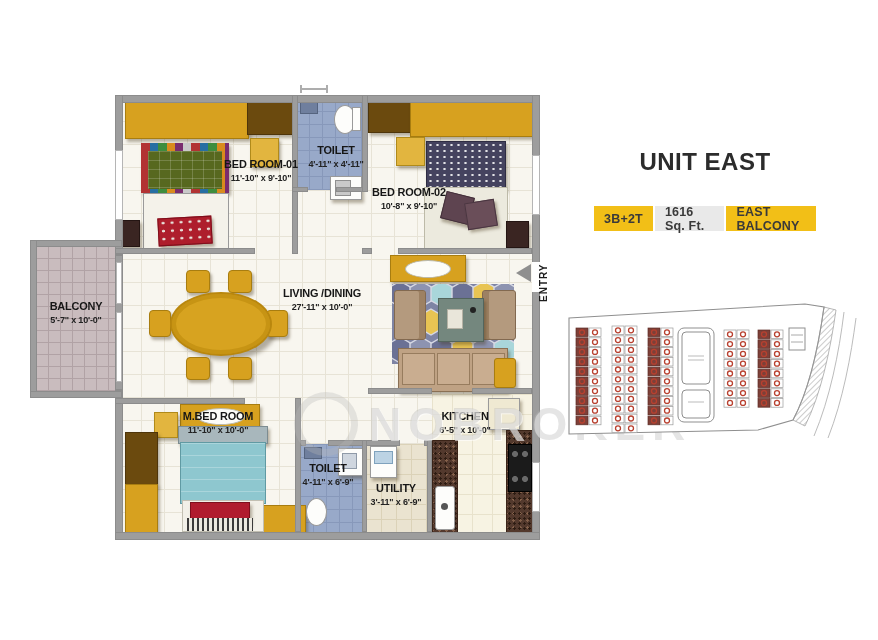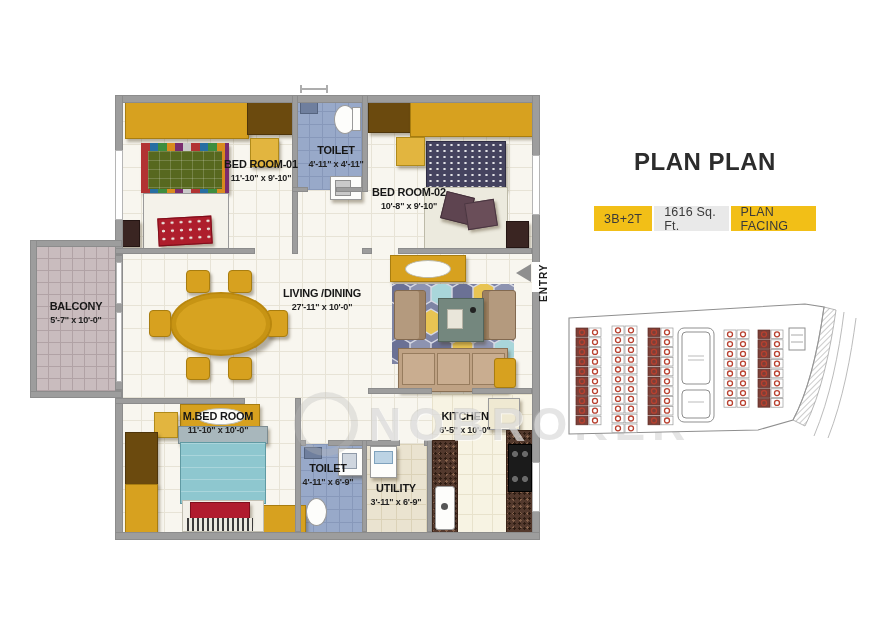--- a/index.html
+++ b/index.html
@@ -54,21 +54,21 @@
   .room-label .dims{font-size:9.5px;display:block;color:#222;}
   .entry-label{font-size:10px;font-weight:700;color:#1d1d1d;letter-spacing:1px;
     writing-mode:vertical-rl;transform:rotate(180deg);}
   .entry-arrow{width:0;height:0;border-top:9px solid transparent;
     border-bottom:9px solid transparent;border-right:15px solid #8f8f8f;}
 
   
   .title{font-size:24px;font-weight:700;color:#2c2c2c;letter-spacing:.5px;text-align:center;}
   .badges{display:flex;gap:2px;justify-content:center;margin-top:30px;}
   .badge{height:25px;display:flex;align-items:center;justify-content:center;
-    font-size:12.5px;font-weight:400;color:#3a3a3a;padding:0 10px;letter-spacing:.2px;}
+    font-size:12.5px;font-weight:700;color:#3a3a3a;padding:0 10px;letter-spacing:.2px;}
   .badge.yellow{background:#f2bf17;}
   .badge.gray{background:#e9e9e9;}
 
   
   .wm-text{font-size:46px;font-weight:700;letter-spacing:7px;
     color:rgba(183,183,183,.36);text-shadow:1px 1px 0 rgba(255,255,255,.6);}
   .wm-logo{width:50px;height:50px;border:7px solid rgba(183,183,183,.32);
     border-radius:50%;transform:rotate(-20deg);}
 
   
@@ -284,25 +284,25 @@
     <div class="abs entry-arrow" style="left:516px;top:264px;"></div>
     <div class="abs entry-label" style="left:538px;top:252px;height:50px;">ENTRY</div>
   </div>
 
   <div class="abs" style="left:294px;top:392px;display:flex;align-items:center;gap:10px;pointer-events:none;">
     <div class="wm-logo"></div>
     <div class="wm-text">NOBROKER</div>
   </div>
 
   <div class="abs" style="left:594px;top:148px;width:222px;">
-    <div class="title">PLAN PLAN</div>
+    <div class="title">UNIT EAST</div>
     <div class="badges">
       <span class="badge yellow">3B+2T</span>
       <span class="badge gray">1616 Sq. Ft.</span>
-      <span class="badge yellow">PLAN FACING</span>
+      <span class="badge yellow">EAST BALCONY</span>
     </div>
   </div>
 
   <svg class="abs" style="left:562px;top:298px;" width="300" height="162" viewBox="0 0 300 162">
     <defs>
       <pattern id="hatch" width="4" height="4" patternUnits="userSpaceOnUse" patternTransform="rotate(45)">
         <line x1="0" y1="0" x2="0" y2="4" stroke="#9a9a9a" stroke-width="1"></line>
       </pattern>
     </defs>
     <path class="sp-outline" d="M 7 20 L 243 6 L 262 9 C 256 52 247 92 231 122 L 196 132 L 7 136 Z"></path>

